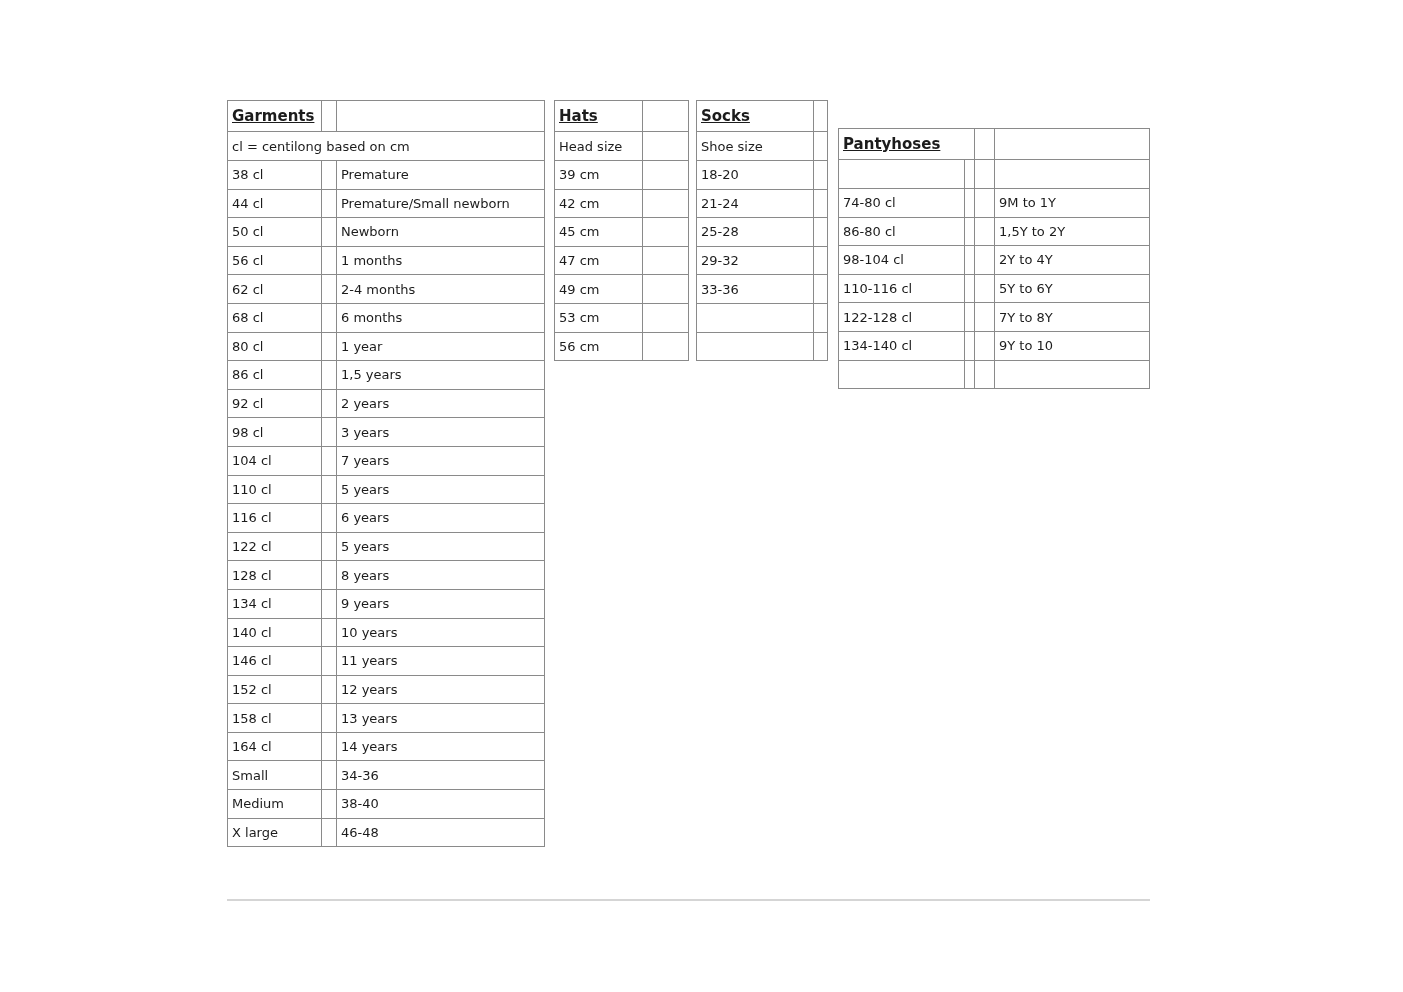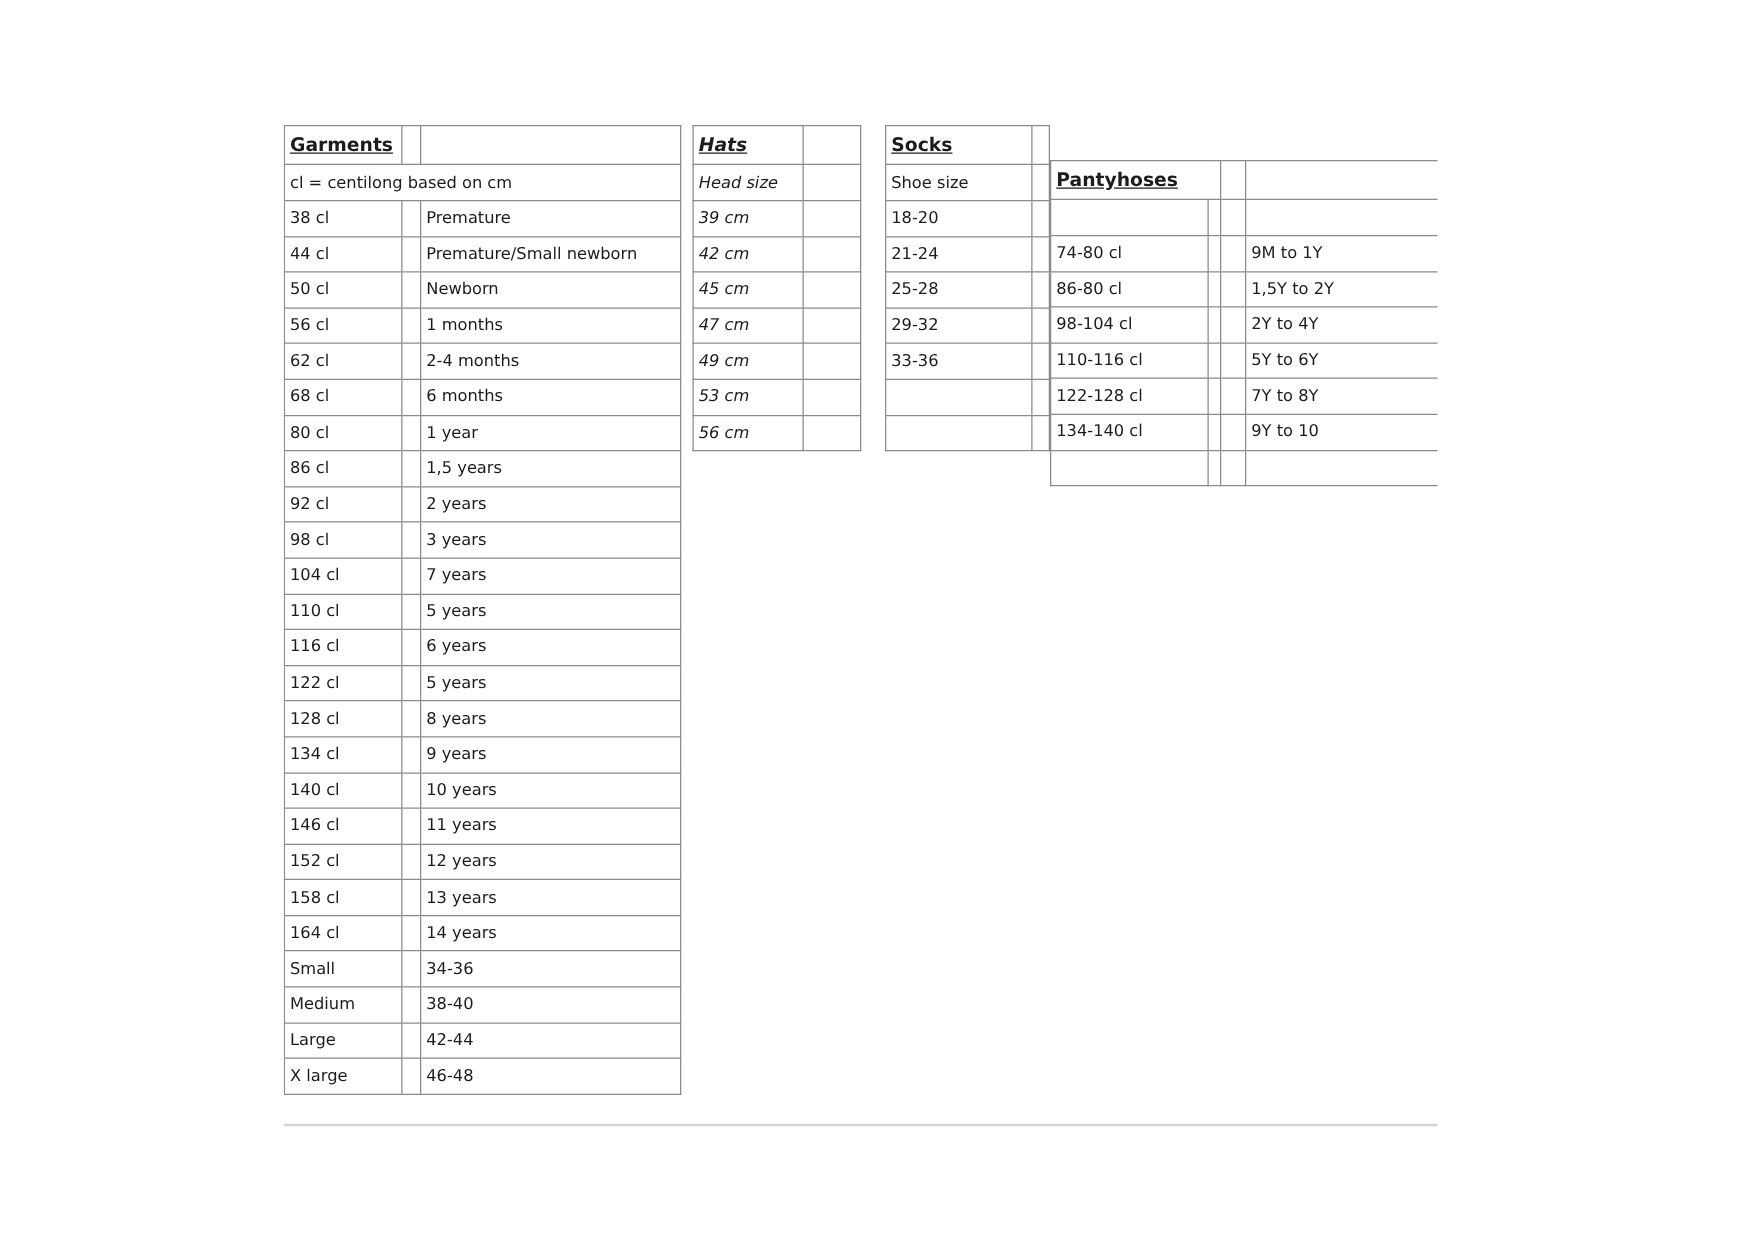--- a/index.html
+++ b/index.html
@@ -44,22 +44,22 @@
     overflow: hidden;
   }
   table.grid tr.hrow td { height: 30px; }
   table.grid tr.srow td { height: 28px; }
   .hd {
     font-weight: bold;
     text-decoration: underline;
     font-size: 15px;
   }
   .t-garments { width: 317px; margin-right: 9px; }
-  .t-hats     { width: 134px; margin-right: 19px; font-style: italic; }
-  .t-socks    { width: 131px; margin-right: 0; }
+  .t-hats     { width: 134px; margin-right: 7px; }
+  .t-socks    { width: 131px; margin-right: 10px; }
   .t-pa       { width: 311px; margin-top: 28px; }
 </style>
 </head>
 <body>
 
 <div class="chart-clip">
   <div class="tables-row">
 
     <table class="grid t-garments">
       <colgroup>
@@ -183,25 +183,20 @@
           </tr>
           <tr>
             <td>Small</td>
             <td></td>
             <td>34-36</td>
           </tr>
           <tr>
             <td>Medium</td>
             <td></td>
             <td>38-40</td>
-          </tr>
-          <tr>
-            <td>Large</td>
-            <td></td>
-            <td>42-44</td>
           </tr>
           <tr>
             <td>X large</td>
             <td></td>
             <td>46-48</td>
           </tr>
         </tbody>
     </table>
 
     <table class="grid t-hats">

